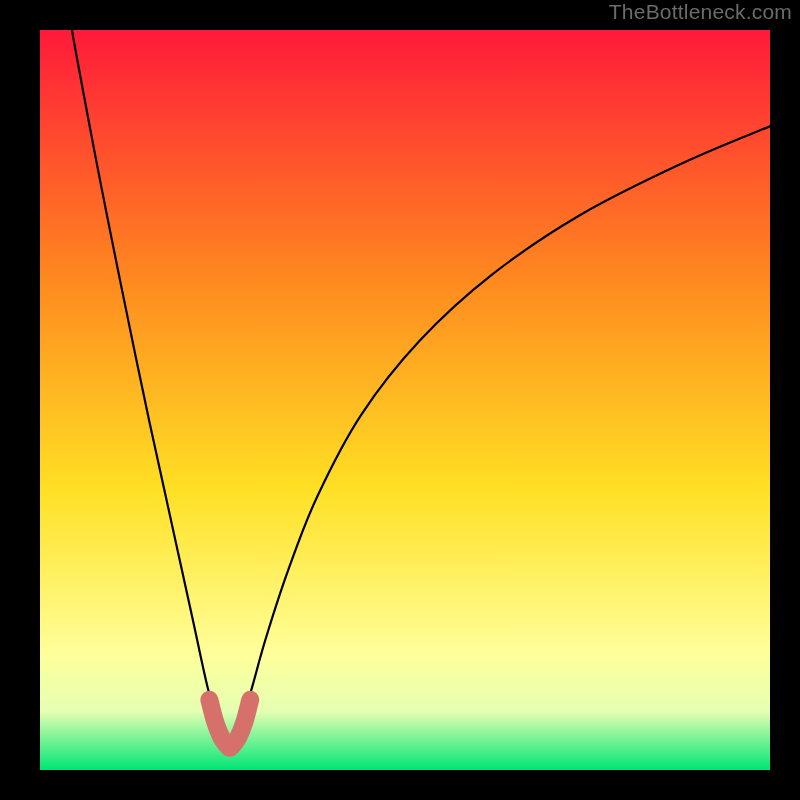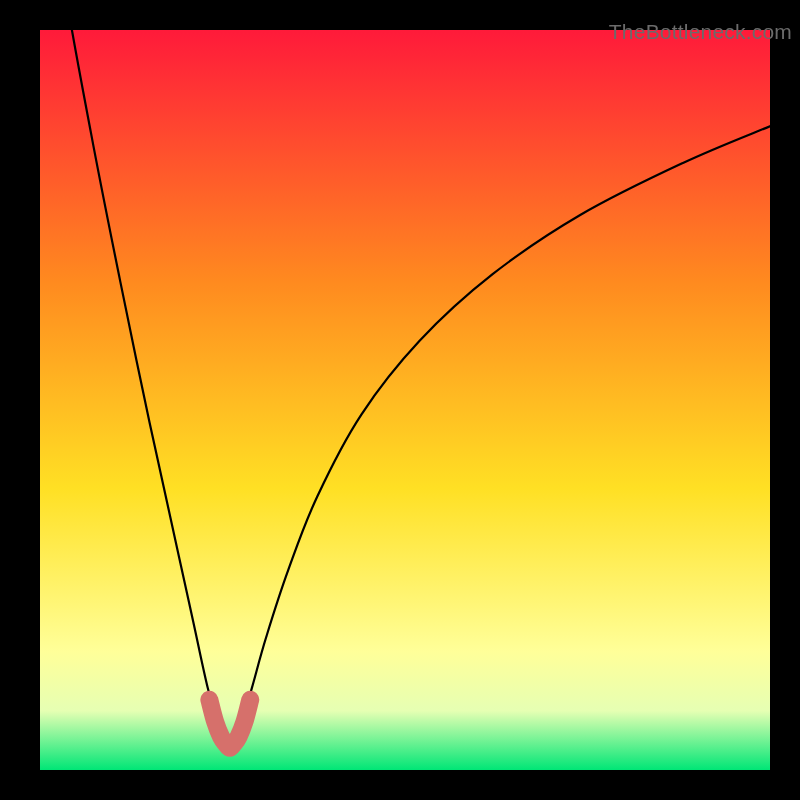--- a/index.html
+++ b/index.html
@@ -12,21 +12,21 @@
     font-family: Arial, Helvetica, sans-serif;
   }
   .outer {
     position: relative;
     width: 800px;
     height: 800px;
     background: #000;
   }
   .watermark {
     position: absolute;
-    top: 20px;
+    top: 0;
     right: 8px;
     color: #6b6b6b;
     font-size: 21px;
     font-weight: 400;
     letter-spacing: 0.2px;
     z-index: 10;
   }
   .plot-viewport {
     position: absolute;
     left: 40px;

